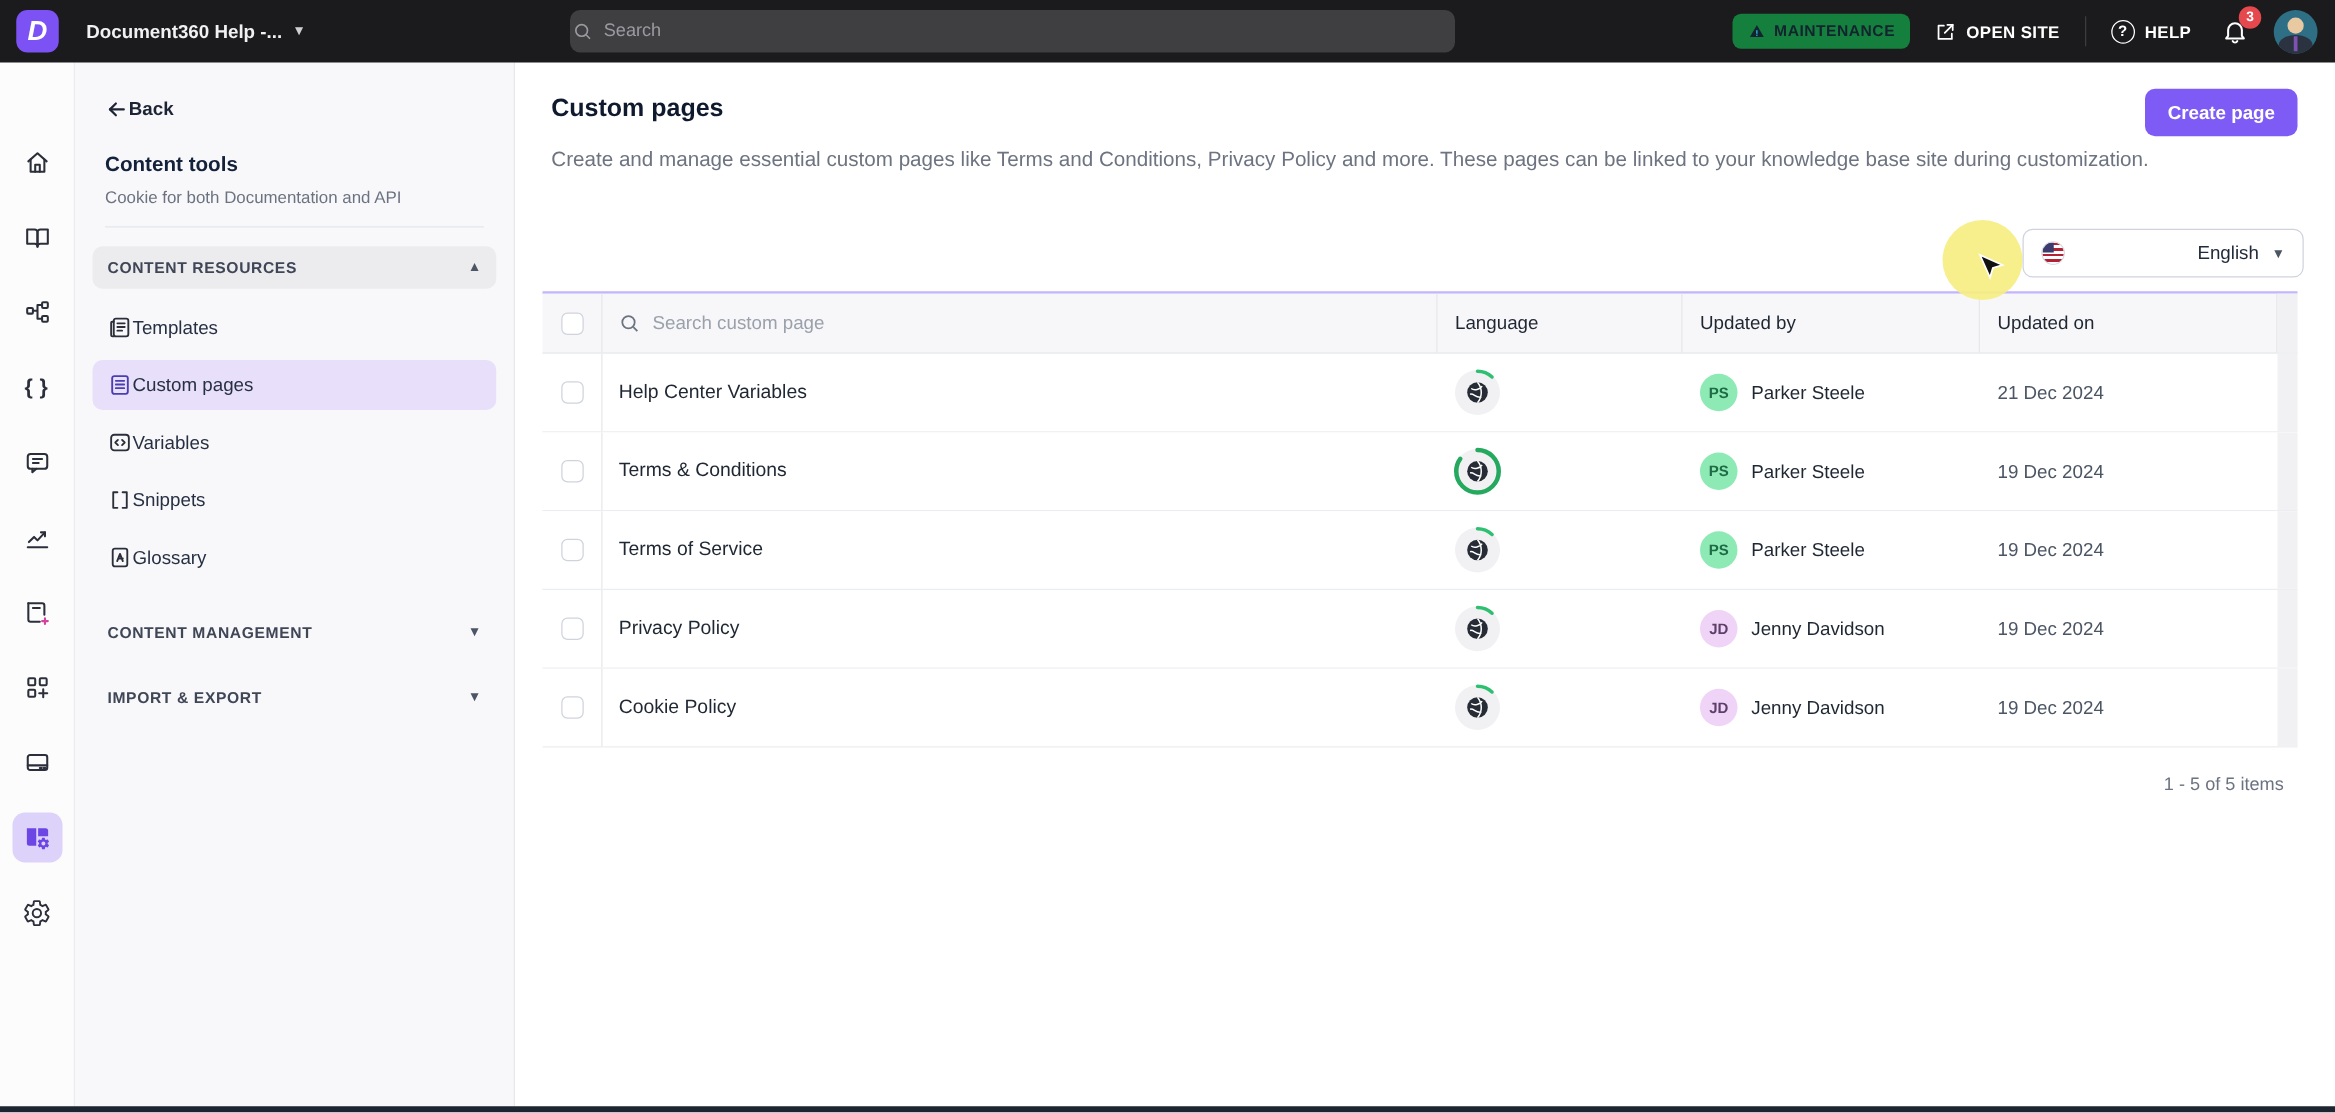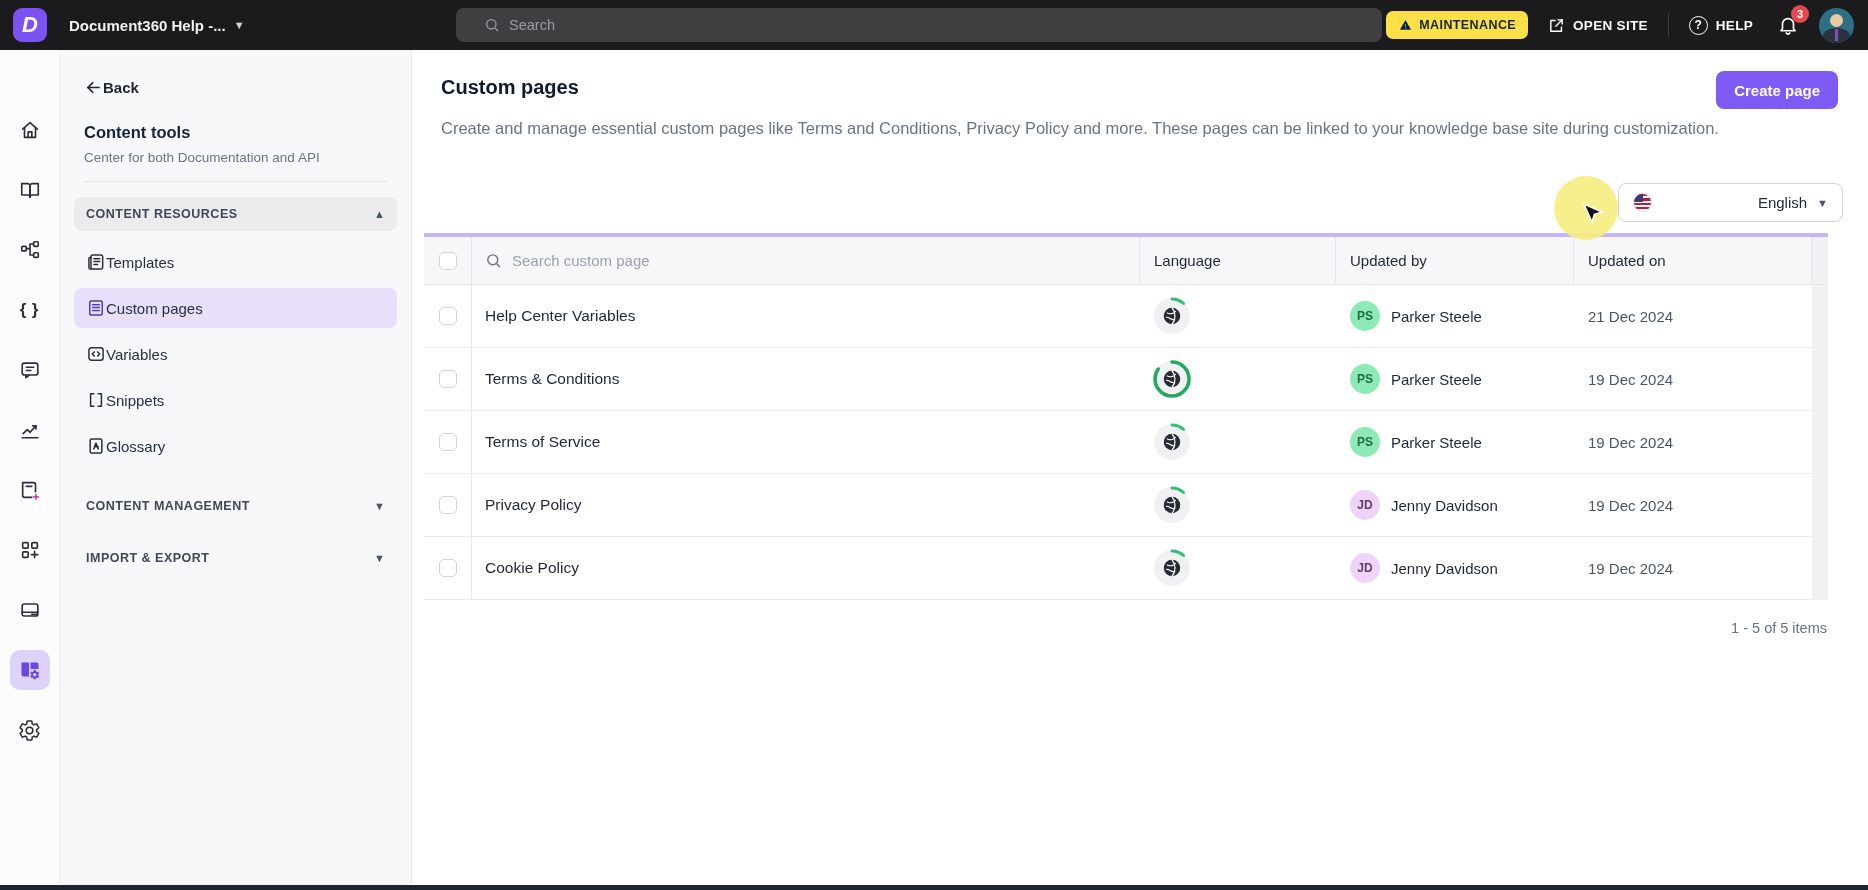--- a/index.html
+++ b/index.html
@@ -9,29 +9,29 @@
 
   
   .topbar { position:absolute; left:0; top:0; width:1868px; height:50px;
     background:#1b1b1d; display:flex; align-items:center; z-index:5; }
   .logo { width:34px; height:34px; margin-left:13px; border-radius:9px;
     background:#7d52f4; color:#fff; font-weight:bold; font-size:22px;
     display:flex; align-items:center; justify-content:center; font-style:italic; }
   .proj { display:flex; align-items:center; gap:8px; margin-left:22px; cursor:pointer; }
   .proj-name { color:#f1f1f3; font-size:15px; font-weight:700; }
   .caret { color:#cfcfd4; font-size:11px; }
-  .top-search { position:absolute; left:456px; top:8px; width:926px; height:34px;
-    background:#3f3f42; border-radius:8px; display:flex; align-items:center; padding:0 28px; }
+  .top-search { position:absolute; left:456px; top:8px; width:708px; height:34px;
+    background:#3f3f42; border-radius:8px; display:flex; align-items:center; padding:0 2px; }
   .top-search svg { flex:0 0 auto; }
   .top-search input { background:transparent; border:none; outline:none; color:#e8e8ea;
     font-size:14.5px; margin-left:9px; width:100%; }
   .top-search input::placeholder { color:#9a9aa1; }
   .top-right { position:absolute; right:14px; top:0; height:50px; display:flex;
     align-items:center; gap:20px; }
-  .badge-maint { display:flex; align-items:center; gap:6px; background:#fde047;
+  .badge-maint { display:flex; align-items:center; gap:6px; background:#15803d;
     color:#14242f; font-size:12.5px; font-weight:700; letter-spacing:.4px;
     padding:7px 12px; border-radius:7px; cursor:pointer; }
   .top-link { display:flex; align-items:center; gap:8px; color:#fff;
     font-size:13.5px; font-weight:700; letter-spacing:.3px; cursor:pointer; }
   .vdiv { width:1px; height:24px; background:#3c3c40; }
   .help-q { width:19px; height:19px; border:1.6px solid #fff; border-radius:50%;
     display:flex; align-items:center; justify-content:center; font-size:12px; font-weight:700; }
   .bell-wrap { position:relative; cursor:pointer; margin-left:4px; }
   .bell-badge { position:absolute; top:-9px; right:-10px; min-width:18px; height:18px;
     background:#e5484d; border-radius:9px; color:#fff; font-size:11px; font-weight:700;
@@ -88,21 +88,21 @@
   .lang-label { font-size:15px; color:#1f2937; flex:1;text-align:right; }
   .flag { width:19px; height:19px; border-radius:50%; position:relative; overflow:hidden;
     background:repeating-linear-gradient(180deg,#b22234 0 2.2px,#fff 2.2px 4.4px);
     border:1px solid #d9dce1; }
   .flag .canton { position:absolute; left:0; top:0; width:9px; height:8px; background:#3c3b6e; }
   .click-halo { position:absolute; left:1142px; top:126px; width:64px; height:64px;
     border-radius:50%; background:#f6ee82; opacity:.92; z-index:2; }
   .cursor { position:absolute; left:1168px; top:152px; z-index:4; }
 
   
-  .table { position:absolute; left:12px; top:183px; width:1404px; border-top:4px solid #c4b5fd; }
+  .table { position:absolute; left:22px; top:183px; width:1404px; border-top:2px solid #c4b5fd; }
   .thead { display:flex; height:48px; background:#f7f7f9; border-bottom:1px solid #e3e5e8;
     align-items:stretch; }
   .th { display:flex; align-items:center; font-size:15px; font-weight:400; color:#1f2733;
     border-right:1px solid #e7e8eb; padding-left:14px; }
   .th:last-child { border-right:none; }
   .col-check { width:48px; display:flex; align-items:center; justify-content:center;
     border-right:1px solid #e7e8eb; }
   .col-name { width:668px; }
   .col-lang { width:196px; }
   .col-by { width:238px; }
@@ -268,21 +268,21 @@
 
   <div class="sidebar">
     <div class="back">
       <svg width="19" height="19" viewBox="0 0 24 24" fill="none" stroke="#1d2433" stroke-width="2.2" stroke-linecap="round" stroke-linejoin="round">
           <path d="M19 12H5"></path>
           <path d="M11 6l-6 6 6 6"></path>
         </svg>
       <span>Back</span>
     </div>
     <div class="sb-title">Content tools</div>
-    <div class="sb-sub">Center for both Documentation and API</div>
+    <div class="sb-sub">Cookie for both Documentation and API</div>
     <div class="sb-divider"></div>
 
     <div class="section-pill">
       <span class="section-label">CONTENT RESOURCES</span>
       <span class="caret-dark">▲</span>
     </div>
 
     <div class="sb-items">
       <div class="sb-item">
         <svg width="20" height="20" viewBox="0 0 24 24" fill="none" stroke="#2b2f3a" stroke-width="1.8" stroke-linecap="round" stroke-linejoin="round">

